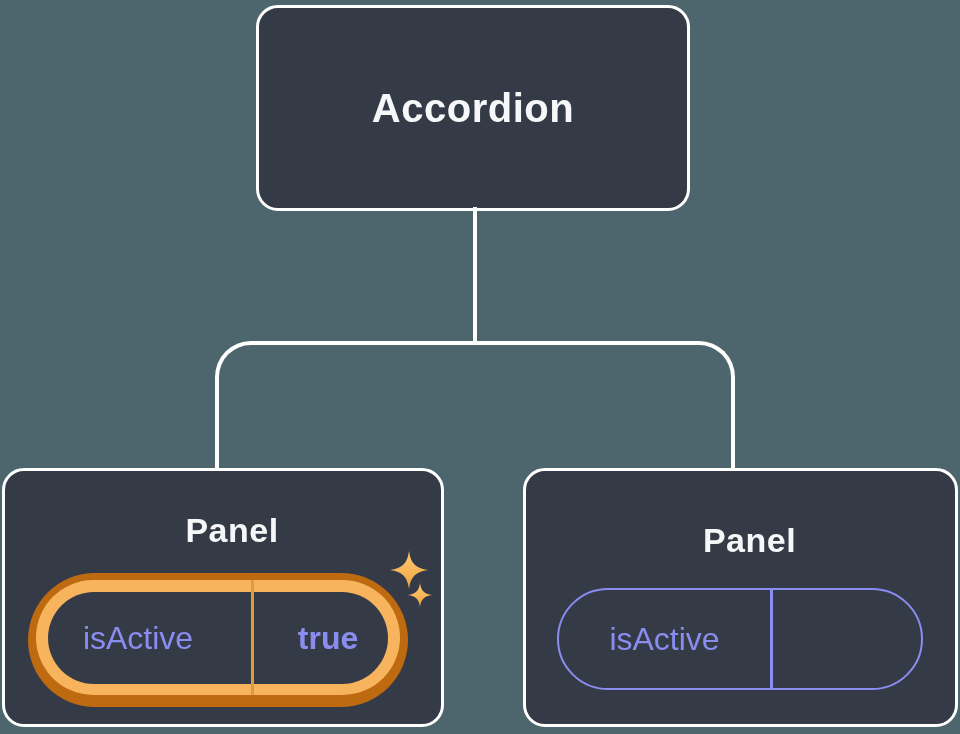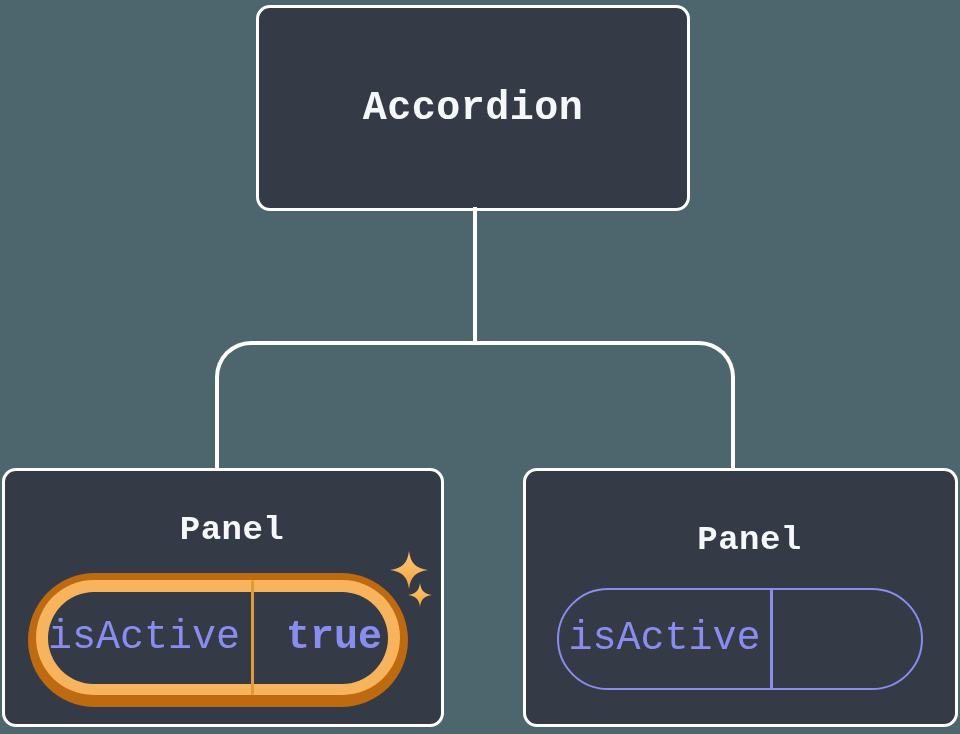--- a/index.html
+++ b/index.html
@@ -5,21 +5,21 @@
   html,body{margin:0;padding:0;background:var(--background,#4d656d);}
   .canvas{
     position:relative;width:960px;height:734px;overflow:hidden;
     background:var(--background,#4d656d);
     font-family:"Liberation Sans","DejaVu Sans",sans-serif;
   }
   
   .node{
     position:absolute;background:var(--node-bg,#343b47);
     border:3px solid var(--node-border,#ffffff);
-    border-radius:14px;box-sizing:border-box;font-family:Liberation Mono, monospace;
+    border-radius:22px;box-sizing:border-box;
   }
   .node-root{left:256px;top:5px;width:434px;height:206px;
     display:flex;align-items:center;justify-content:center;}
   .node-label{color:var(--text-light,#f6f7f9);font-size:40px;font-weight:600;letter-spacing:.5px;}
   .panel-left{left:2px;top:468px;width:442px;height:259px;}
   .panel-right{left:523px;top:468px;width:435px;height:259px;}
   .panel-title{position:absolute;left:9px;width:100%;text-align:center;
     color:var(--text-light,#f6f7f9);font-size:34px;font-weight:600;line-height:1;letter-spacing:.5px;}
   .panel-left .panel-title{top:42px;}
   .panel-right .panel-title{top:52px;}
@@ -36,21 +36,21 @@
     background:var(--node-bg,#343b47);border-radius:46px;display:flex;align-items:center;z-index:1;}
   .divider-orange{position:absolute;left:215px;top:0;bottom:0;width:3px;z-index:2;
     background:var(--highlight-divider,#e09a3c);border-radius:2px;}
   
   .pill-outline{position:absolute;left:31px;top:117px;width:366px;height:102px;box-sizing:border-box;
     border:2.5px solid var(--state-purple,#8a8df0);border-radius:60px;
     display:flex;align-items:stretch;}
   .divider-purple{width:2.5px;background:var(--state-purple,#8a8df0);}
   
   .cell{display:flex;align-items:center;justify-content:center;
-    color:var(--state-purple,#8a8df0);font-size:40px;line-height:1;}
+    color:var(--state-purple,#8a8df0);font-size:32px;line-height:1;}
   .pill-core .cell-key{width:60%;height:100%;}
   .pill-core .cell-val{width:40%;height:100%;font-weight:700;padding-left:40px;}
   .pill-outline .cell-key{width:211px;}
   .pill-outline .cell-val{flex:1;}
   
   .sparkle{position:absolute;z-index:3;}
   .sparkle-big{left:385px;top:78px;width:38px;height:42px;}
   .sparkle-small{left:403px;top:111px;width:24px;height:26px;}
   .sparkle svg{width:100%;height:100%;display:block;}
 </style>

